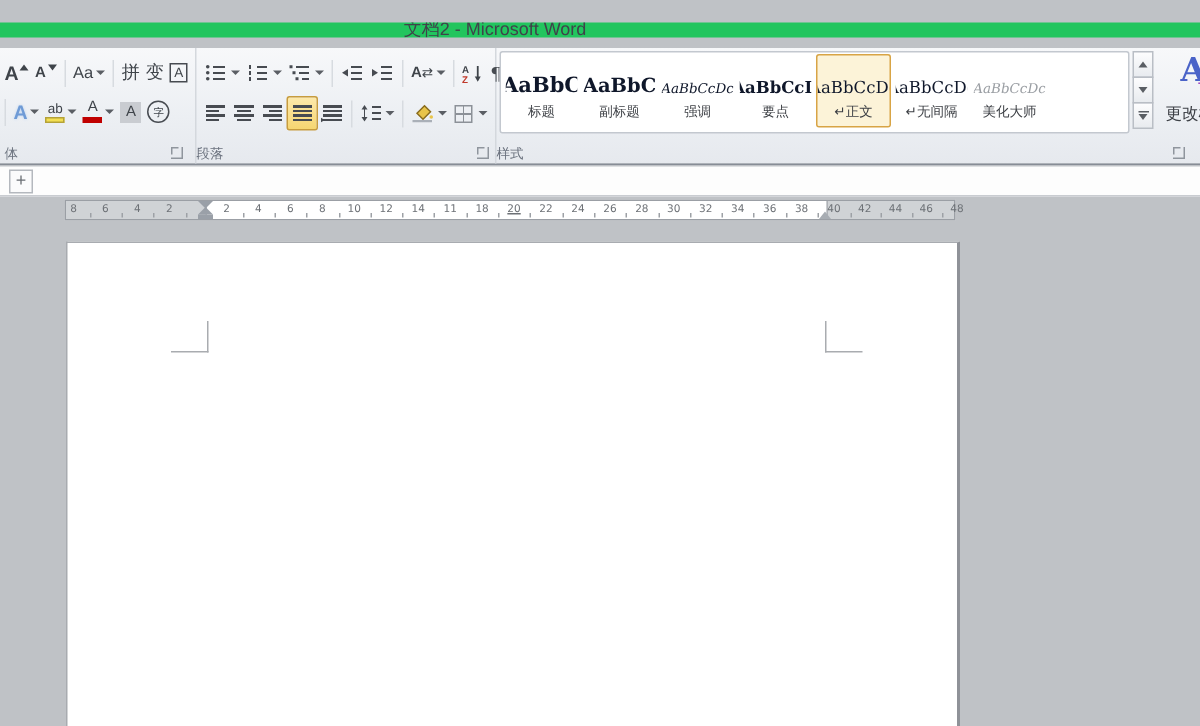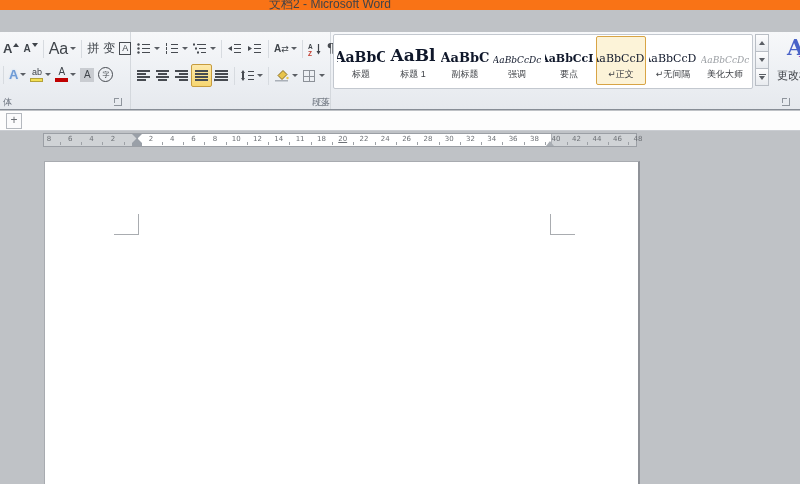--- a/index.html
+++ b/index.html
@@ -1,48 +1,48 @@
 <!DOCTYPE html>
 <html><head>
 <meta charset="utf-8">
 <style>
   html,body{margin:0;padding:0}
   .screen{position:relative;width:800px;height:484px;overflow:hidden;background:#bfc2c6;
           font-family:"Liberation Sans","DejaVu Sans",sans-serif;-webkit-font-smoothing:antialiased}
   
-  .titlebar{position:absolute;top:0;left:0;width:100%;height:10px;background:#f97316;overflow:hidden}
+  .titlebar{position:absolute;top:15px;left:0;width:100%;height:10px;background:#22c55e;overflow:hidden}
   .title{display:block;width:660px;text-align:center;font-size:12px;color:#3f434a;margin-top:-4px}
   
   .tabrow{position:absolute;top:10px;left:0;width:100%;height:22px;background:#eef1f4;
           display:flex;align-items:center;padding-left:4px;box-sizing:border-box}
   .rtab{padding:0 11px;font-size:12px;color:#3b3e43;height:22px;line-height:22px;cursor:default}
   
   .ribbon{position:absolute;top:32px;left:0;width:100%;height:78px;
           background:linear-gradient(#f7f8fa,#ecEFf3 60%,#e6e9ee);
           border-bottom:1px solid #878d96;box-sizing:border-box}
   .group{position:absolute;top:0;height:77px;border-right:1px solid #d4d8dd;box-sizing:border-box}
   .g-font{left:0;width:131px}
   .g-para{left:131px;width:200px}
   .g-styles{left:331px;width:469px;border-right:none}
   .grow{position:absolute;display:flex;align-items:center}
-  .glabel{position:absolute;bottom:1px;left:0;width:100%;text-align:right;font-size:9px;color:#6b727e;height:12px;line-height:12px}
+  .glabel{position:absolute;bottom:1px;left:0;width:100%;text-align:left;font-size:9px;color:#6b727e;height:12px;line-height:12px}
   .g-font .glabel{text-align:left;padding-left:3px;box-sizing:border-box}
   .launcher{position:absolute;bottom:3px;right:4px;width:7px;height:7px;
             border-right:1px solid #8f959d;border-bottom:1px solid #8f959d}
   .launcher:before{content:"";position:absolute;left:0;top:0;width:4px;height:4px;border-left:1px solid #8f959d;border-top:1px solid #8f959d}
   .btn{display:flex;align-items:center;justify-content:center;height:21px;padding:0 2px;color:#44484e}
   .dd{width:0;height:0;border-left:3px solid transparent;border-right:3px solid transparent;border-top:3px solid #5a5e64;margin-left:2px}
   .vsep{width:1px;height:18px;background:#d7dbe0;margin:0 3px}
   svg.ic{display:block}
   
   .fA{font-size:13px;font-weight:bold;color:#3f444a;line-height:1}
   .fAs{font-size:10px;font-weight:bold;color:#3f444a;line-height:1}
   .tri-up{width:0;height:0;border-left:3px solid transparent;border-right:3px solid transparent;border-bottom:4px solid #3f444a;margin:-8px 0 0 1px}
   .tri-dn{width:0;height:0;border-left:3px solid transparent;border-right:3px solid transparent;border-top:4px solid #3f444a;margin:-8px 0 0 1px}
-  .case{font-size:16px;color:#3f444a}
+  .case{font-size:11px;color:#3f444a}
   .cjk{font-size:12px;color:#3f444a}
   .charborder{font-size:9px;color:#3f444a;border:1px solid #474b51;padding:0 2px;line-height:11px}
   .fx{font-size:13px;font-weight:bold;color:#6f9bd6;text-shadow:0 0 2px #bcd3ef}
   .stack{display:flex;flex-direction:column;align-items:center;line-height:1}
   .stack .t{font-size:9px;color:#3f444a}
   .bar{width:13px;height:4px;margin-top:1px}
   .bar.yellow{background:#f3df52;border:1px solid #b4a238;box-sizing:border-box}
   .bar.red{background:#c00000}
   .shadeA{font-size:10px;color:#3f444a;background:#c9ccd1;width:14px;height:14px;display:flex;align-items:center;justify-content:center}
   .circ{width:13px;height:13px;border:1px solid #474b51;border-radius:50%;font-size:7px;color:#3f444a;display:flex;align-items:center;justify-content:center}
@@ -305,24 +305,20 @@
       <span class="launcher"></span>
     </div>
 
     <div class="group g-styles">
       <div class="gallery" id="gallery">
           <div class="gitem">
             <div class="gsample s-title">AaBbC</div>
             <div class="glabel2">标题</div>
           </div>
           <div class="gitem">
-            <div class="gsample s-h1">AaBl</div>
-            <div class="glabel2">标题 1</div>
-          </div>
-          <div class="gitem">
             <div class="gsample s-sub">AaBbC</div>
             <div class="glabel2">副标题</div>
           </div>
           <div class="gitem">
             <div class="gsample s-emph">AaBbCcDc</div>
             <div class="glabel2">强调</div>
           </div>
           <div class="gitem">
             <div class="gsample s-strong">AaBbCcD</div>
             <div class="glabel2">要点</div>
@@ -355,20 +351,21 @@
           </div>
       </div>
       <div class="chstyles">
         <div class="bigA">
           <span class="a1">A</span>
           <span class="a2">A</span>
         </div>
         <div class="chlabel">更改样式</div>
 
       </div>
+      <div class="glabel">样式</div>
       <span class="launcher" style="right:10px"></span>
     </div>
   </div>
 
   <div class="tabstrip">
     <div class="newtab">+</div>
   </div>
 
   <div class="ruler" id="ruler">
     <div class="rsec l"></div>

